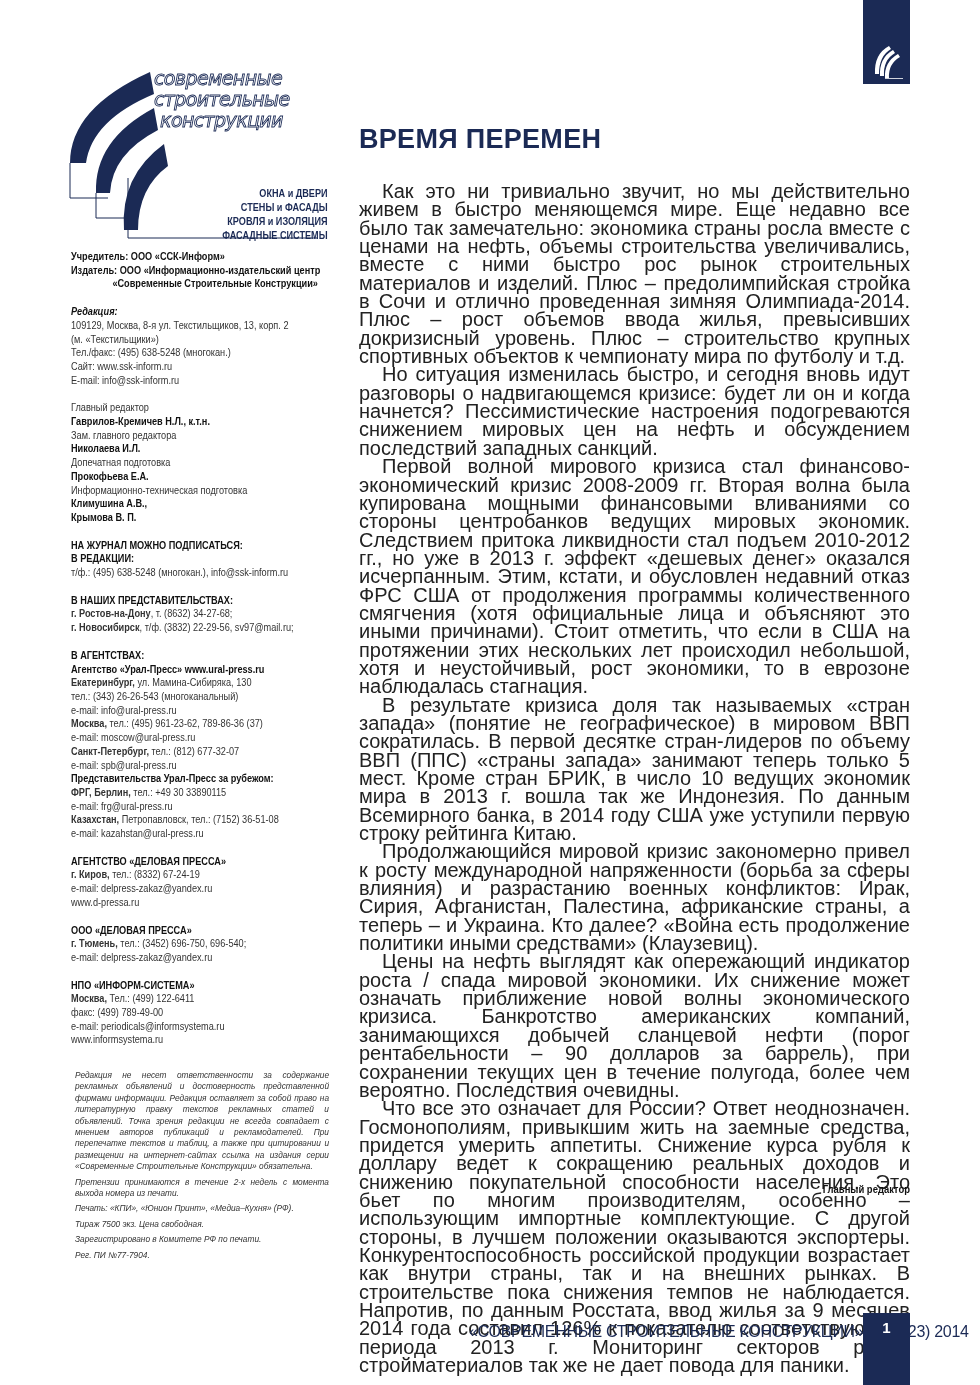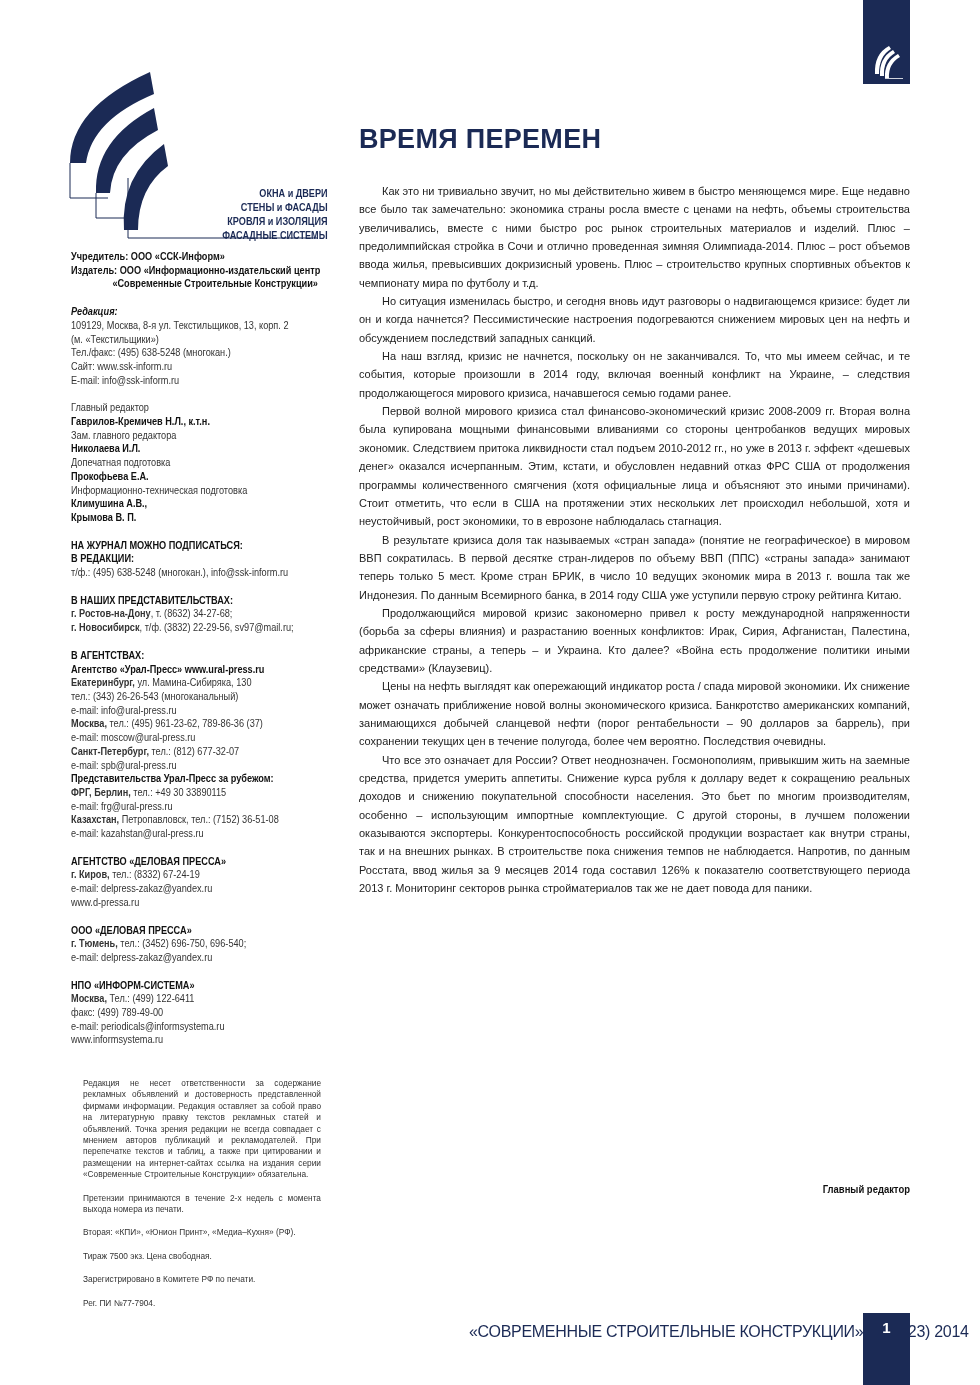--- a/index.html
+++ b/index.html
@@ -18,25 +18,25 @@
   .logo-topics div { white-space: nowrap; }
 
   .sidebar { position: absolute; left: 71px; top: 250px; width: 260px; font-size: 10.2px; line-height: 13.7px; color: #333; }
   .sidebar .cond { transform: scaleX(0.9); transform-origin: left top; width: 111%; }
   .sb-block { margin-bottom: 14px; }
   .sb-b { font-weight: bold; color: #111; }
   .sb-it { font-weight: bold; font-style: italic; color: #111; }
   .sb-indent { padding-left: 46px; }
   .sb-line { white-space: nowrap; }
   .disclaimer { position: absolute; left: 71px; top: 1066px; width: 262px; font-size: 8.3px; line-height: 11.4px; color: #333; text-align: justify; }
-  .disclaimer p { margin: 12px; }
+  .disclaimer p { margin: 4px; font-style: italic; }
 
   .headline { position: absolute; left: 359px; top: 124px; font-family: Liberation Sans, sans-serif; font-weight: bold; font-size: 27px; color: #1b2a55; letter-spacing: 0.3px; }
 
-  .article { position: absolute; left: 359px; top: 182px; width: 551px; font-size: 11px; line-height: 18.35px; color: #222; text-align: justify; }
+  .article { position: absolute; left: 359px; top: 182px; width: 551px; font-size: 20px; line-height: 18.35px; color: #222; text-align: justify; }
   .article p { margin: 0; text-indent: 23px; }
 
   .signature { position: absolute; right: 70px; top: 1183px; font-weight: bold; font-size: 10.5px; color: #111; transform: scaleX(0.9); transform-origin: right top; }
 
   .footer { position: absolute; left: 469px; top: 1323px; font-size: 16px; color: #1b2a55; letter-spacing: -0.3px; white-space: nowrap; }
   .footer .sq { display: inline-block; width: 6px; height: 6px; background: #1b2a55; margin: 0 4px 1px 4px; vertical-align: middle; }
   .page-tab { position: absolute; left: 863px; top: 1313px; width: 47px; height: 72px; background: #1b2a55; }
   .page-num { position: absolute; left: 0; top: 6px; width: 47px; text-align: center; font-weight: bold; font-size: 15px; color: #ffffff; }
 </style>
 </head>
@@ -53,20 +53,25 @@
 
 <div class="logo">
   <svg width="260" height="178" viewBox="0 0 260 178">
     <path d="M2 95 Q2 40 82 4 L86 26 Q24 52 18 95 Z" fill="#1b2a55"></path>
     <path d="M28 125 Q26 72 86 40 L90 62 Q44 86 42 125 Z" fill="#1b2a55"></path>
     <path d="M56 162 Q52 108 96 76 L100 98 Q70 120 70 162 Z" fill="#1b2a55"></path>
     <polyline points="2,95 2,130 40,130" fill="none" stroke="#1b2a55" stroke-width="1"></polyline>
     <polyline points="28,125 28,150 60,150" fill="none" stroke="#1b2a55" stroke-width="1"></polyline>
     <polyline points="60,110 60,170 250,170" fill="none" stroke="#1b2a55" stroke-width="1"></polyline>
   </svg>
+  <div class="logo-title">
+    <span>современные</span>
+    <span>строительные</span>
+    <span>конструкции</span>
+  </div>
   <div class="logo-topics">
     <div>ОКНА и ДВЕРИ</div>
     <div>СТЕНЫ и ФАСАДЫ</div>
     <div>КРОВЛЯ и ИЗОЛЯЦИЯ</div>
     <div>ФАСАДНЫЕ СИСТЕМЫ</div>
   </div>
 </div>
 
 <div class="sidebar">
   <div class="cond">
@@ -145,32 +150,31 @@
       <div class="sb-line">факс: (499) 789-49-00</div>
       <div class="sb-line">e-mail: periodicals@informsystema.ru</div>
       <div class="sb-line">www.informsystema.ru</div>
     </div>
   </div>
 </div>
 
 <div class="disclaimer">
   <p>Редакция не несет ответственности за содержание рекламных объявлений и достоверность представленной фирмами информации. Редакция оставляет за собой право на литературную правку текстов рекламных статей и объявлений. Точка зрения редакции не всегда совпадает с мнением авторов публикаций и рекламодателей. При перепечатке текстов и таблиц, а также при цитировании и размещении на интернет-сайтах ссылка на издания серии «Современные Строительные Конструкции» обязательна.</p>
   <p>Претензии принимаются в течение 2-х недель с момента выхода номера из печати.</p>
-  <p>Вторая: «КПИ», «Юнион Принт», «Медиа–Кухня» (РФ).</p>
+  <p>Печать: «КПИ», «Юнион Принт», «Медиа–Кухня» (РФ).</p>
   <p>Тираж 7500 экз. Цена свободная.</p>
   <p>Зарегистрировано в Комитете РФ по печати.</p>
   <p>Рег. ПИ №77-7904.</p>
 </div>
 
 <h1 class="headline" style="margin:0">ВРЕМЯ ПЕРЕМЕН</h1>
 
 <div class="article">
   <p>Как это ни тривиально звучит, но мы действительно живем в быстро меняющемся мире. Еще недавно все было так замечательно: экономика страны росла вместе с ценами на нефть, объемы строительства увеличивались, вместе с ними быстро рос рынок строительных материалов и изделий. Плюс – предолимпийская стройка в Сочи и отлично проведенная зимняя Олимпиада-2014. Плюс – рост объемов ввода жилья, превысивших докризисный уровень. Плюс – строительство крупных спортивных объектов к чемпионату мира по футболу и т.д.</p>
   <p>Но ситуация изменилась быстро, и сегодня вновь идут разговоры о надвигающемся кризисе: будет ли он и когда начнется? Пессимистические настроения подогреваются снижением мировых цен на нефть и обсуждением последствий западных санкций.</p>
-  <p>На наш взгляд, кризис не начнется, поскольку он не заканчивался. То, что мы имеем сейчас, и те события, которые произошли в 2014 году, включая военный конфликт на Украине, – следствия продолжающегося мирового кризиса, начавшегося семью годами ранее.</p>
   <p>Первой волной мирового кризиса стал финансово-экономический кризис 2008-2009 гг. Вторая волна была купирована мощными финансовыми вливаниями со стороны центробанков ведущих мировых экономик. Следствием притока ликвидности стал подъем 2010-2012 гг., но уже в 2013 г. эффект «дешевых денег» оказался исчерпанным. Этим, кстати, и обусловлен недавний отказ ФРС США от продолжения программы количественного смягчения (хотя официальные лица и объясняют это иными причинами). Стоит отметить, что если в  США на протяжении этих нескольких лет происходил небольшой, хотя и неустойчивый, рост экономики, то в еврозоне наблюдалась стагнация.</p>
   <p>В результате кризиса доля так называемых «стран запада» (понятие не географическое) в мировом ВВП сократилась. В первой десятке стран-лидеров по объему ВВП (ППС) «страны запада» занимают теперь только 5 мест.  Кроме стран БРИК, в число 10 ведущих экономик мира в 2013 г. вошла так же Индонезия. По данным Всемирного банка, в 2014 году США уже уступили первую строку рейтинга Китаю.</p>
   <p>Продолжающийся мировой кризис закономерно привел к росту международной напряженности (борьба за сферы влияния) и разрастанию военных конфликтов: Ирак, Сирия, Афганистан, Палестина, африканские страны, а теперь – и Украина. Кто далее? «Война есть продолжение политики иными средствами» (Клаузевиц).</p>
   <p>Цены на нефть выглядят как опережающий индикатор роста / спада мировой экономики. Их снижение может означать приближение новой волны экономического кризиса. Банкротство американских компаний, занимающихся добычей сланцевой нефти (порог рентабельности – 90 долларов за баррель), при сохранении текущих цен в течение полугода, более чем вероятно. Последствия очевидны.</p>
   <p>Что все это означает для России?  Ответ неоднозначен. Госмонополиям, привыкшим жить на заемные средства, придется умерить аппетиты. Снижение курса рубля к доллару ведет к сокращению реальных доходов и снижению покупательной способности населения. Это бьет по многим производителям, особенно – использующим импортные комплектующие. С другой стороны, в лучшем положении оказываются экспортеры. Конкурентоспособность российской продукции возрастает как внутри страны, так и на внешних рынках. В строительстве пока снижения темпов не наблюдается. Напротив, по данным Росстата, ввод жилья за 9 месяцев 2014 года составил 126% к показателю соответствующего периода 2013 г. Мониторинг секторов рынка стройматериалов так же не дает повода для паники.</p>
 </div>
 
 <div class="signature">Главный редактор</div>
 
 <div class="footer">

